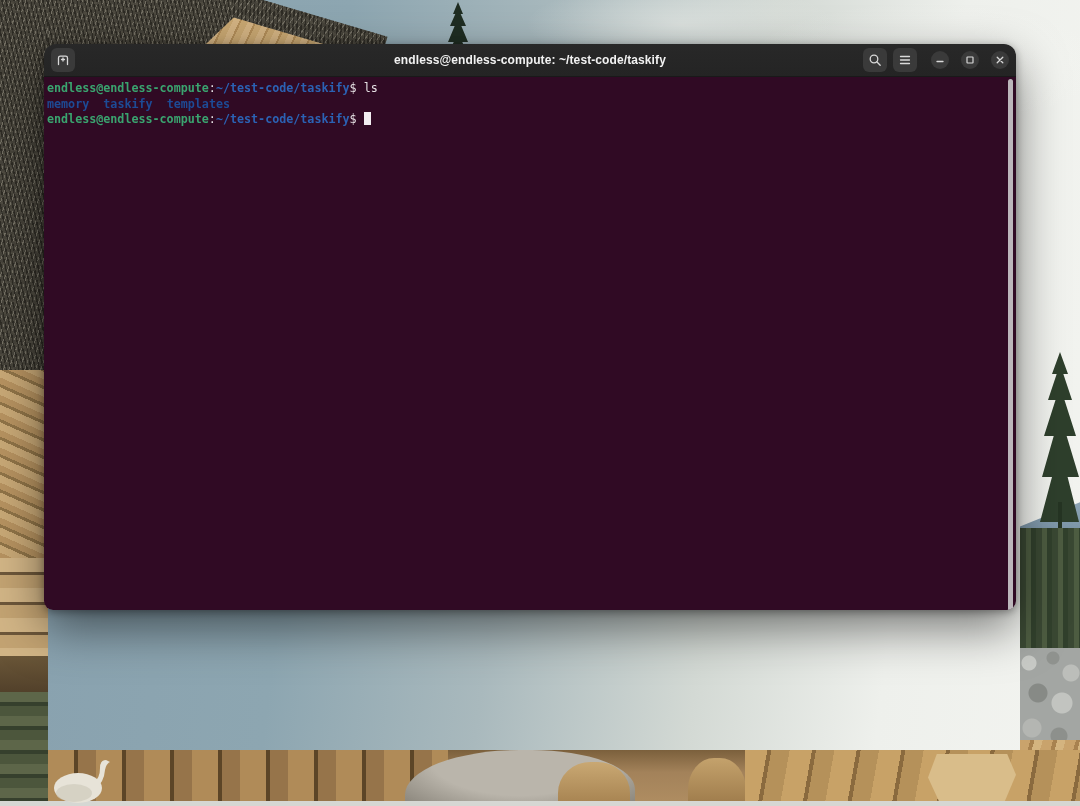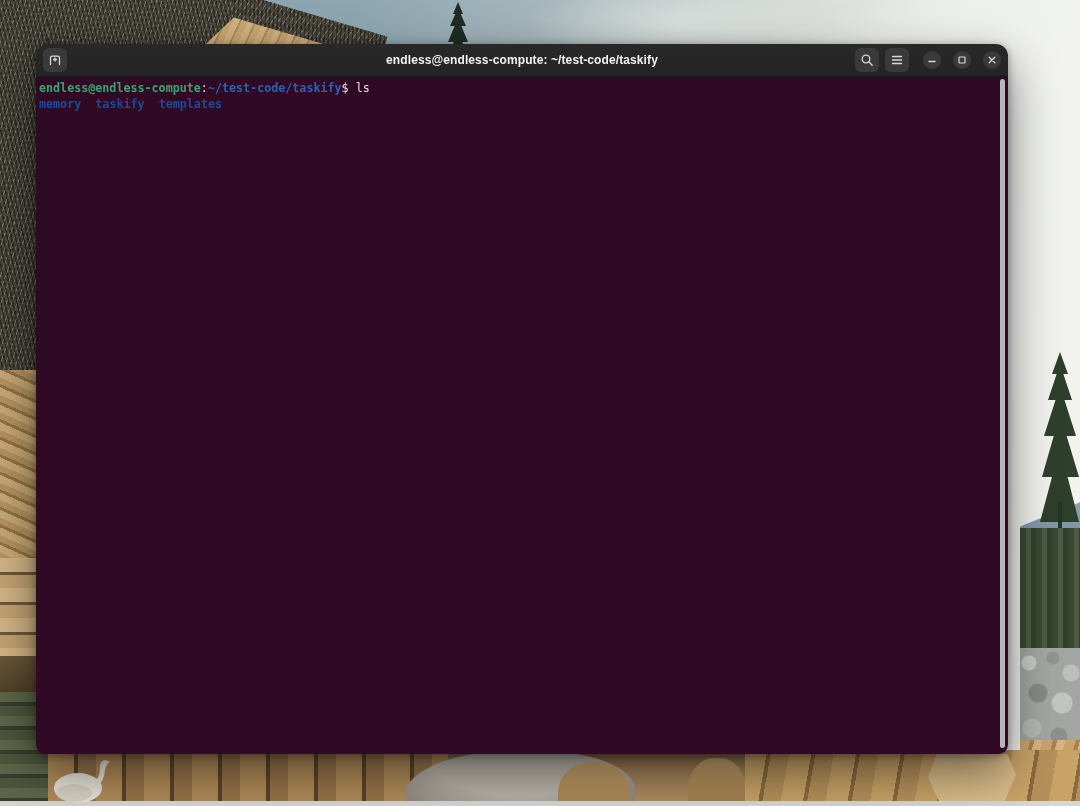--- a/index.html
+++ b/index.html
@@ -68,21 +68,21 @@
   .wp-figure2{left:688px;top:758px;width:58px;height:48px;
     border-radius:45% 45% 8% 8% / 65% 65% 5% 5%;
     background:linear-gradient(180deg,#c4a26c,#9d7a4a);}
   .wp-wall-right{left:745px;top:750px;width:335px;height:56px;
     background:repeating-linear-gradient(100deg,#c8a267 0 22px,#8a6a3e 22px 26px,#b5915a 26px 44px);}
   .wp-panel{left:928px;top:754px;width:88px;height:52px;background:#d9bd8a;
     clip-path:polygon(10% 0,90% 0,100% 40%,85% 100%,15% 100%,0 45%);}
   .wp-gray-strip{left:0;top:801px;width:1080px;height:5px;background:#d6d7d3;}
 
   
-  .window{position:absolute;left:36px;top:44px;width:972px;height:710px;
+  .window{position:absolute;left:44px;top:44px;width:972px;height:566px;
     border-radius:12px 12px 9px 9px;overflow:hidden;
     box-shadow:0 18px 48px rgba(0,0,0,.5),0 2px 8px rgba(0,0,0,.35);}
   .titlebar{height:32px;background:linear-gradient(#282828,var(--titlebar));
     border-bottom:1px solid #191919;display:grid;grid-template-columns:1fr auto 1fr;
     align-items:center;padding:0 7px;}
   .tb-left{display:flex;justify-content:flex-start;}
   .tb-right{display:flex;justify-content:flex-end;align-items:center;}
   .title{color:var(--titlefg);font-size:12px;font-weight:700;text-align:center;
     white-space:nowrap;letter-spacing:.1px;}
   .tb-btn{border:none;padding:0;display:flex;align-items:center;justify-content:center;
@@ -189,17 +189,18 @@
               <path d="M2.2 2.2 L7.8 7.8 M7.8 2.2 L2.2 7.8"></path>
             </svg>
           </button>
         </span>
       </div>
     </div>
     <div class="term">
       <div>
           <div class="term-line"><span class="seg-green b">endless@endless-compute</span><span class="seg-fg">:</span><span class="seg-pathblue b">~/test-code/taskify</span><span class="seg-fg">$ </span><span class="seg-fg">ls</span></div>
           <div class="term-line"><span class="seg-dirblue b">memory</span><span class="seg-fg">  </span><span class="seg-dirblue b">taskify</span><span class="seg-fg">  </span><span class="seg-dirblue b">templates</span></div>
+          <div class="term-line"><span class="seg-green b">endless@endless-compute</span><span class="seg-fg">:</span><span class="seg-pathblue b">~/test-code/taskify</span><span class="seg-fg">$ </span><span class="cursor"></span></div>
         </div>
       <div class="scrollbar"></div>
     </div>
   </div>
 </div>
 
 </body></html>

